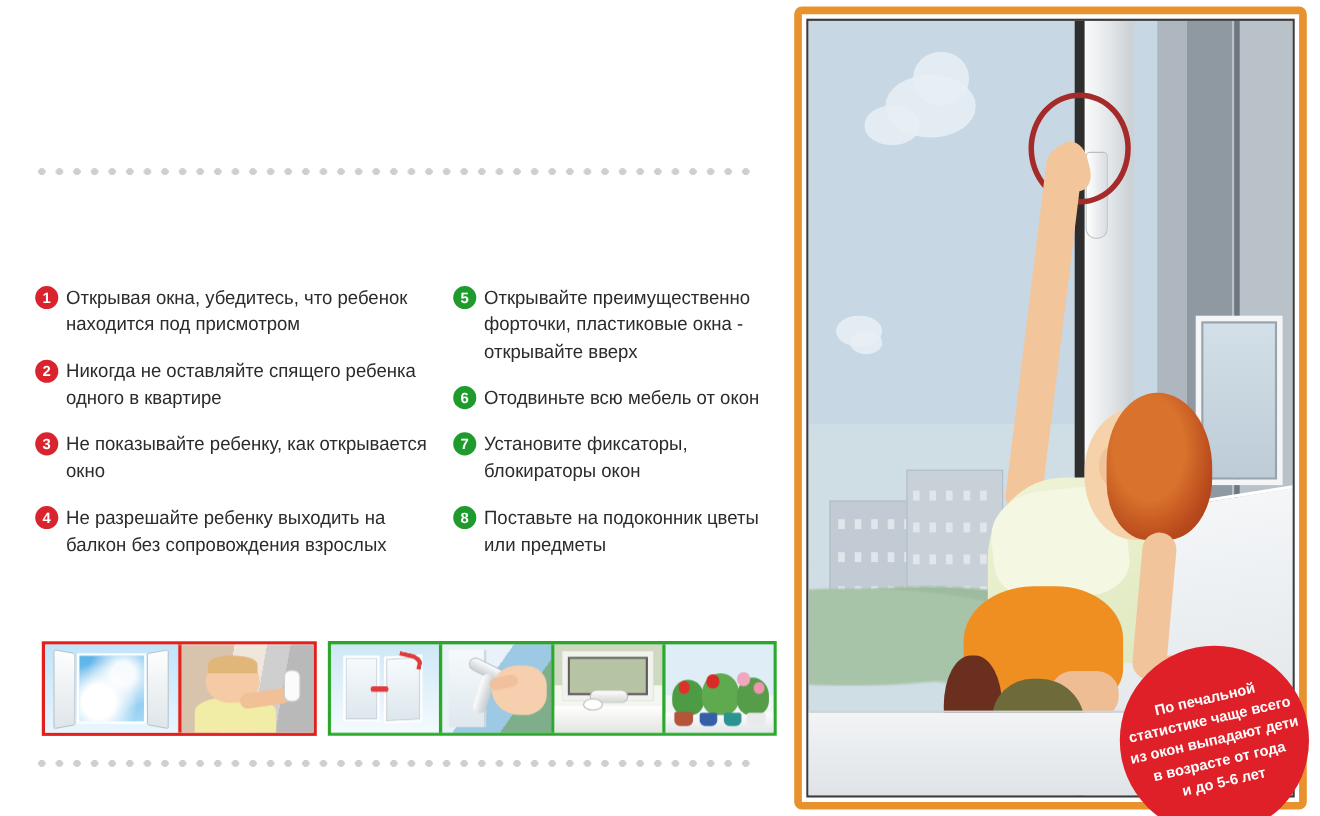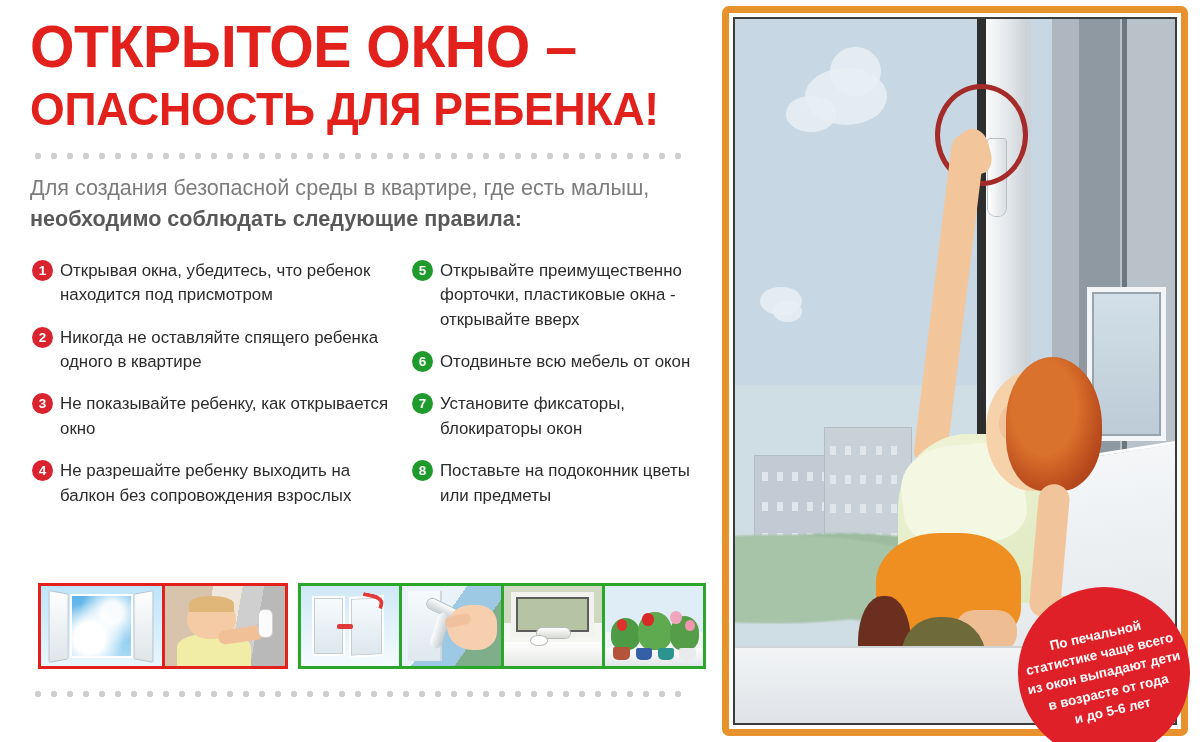--- a/index.html
+++ b/index.html
@@ -657,31 +657,23 @@
   }
   .stat-inner span { display: block; white-space: nowrap; }
 </style>
 </head>
 <body>
 
 <div class="poster">
 
   <div class="left-panel">
 
-    <div class="title-block">
-      <div class="title-line1">ОТКРЫТОЕ ОКНО –</div>
-      <div class="title-line2">ОПАСНОСТЬ ДЛЯ РЕБЕНКА!</div>
-    </div>
 
     <div class="dotted-divider divider-top"></div>
 
-    <div class="subtitle-block">
-      <div class="subtitle-line1">Для создания безопасной среды в квартире, где есть малыш,</div>
-      <div class="subtitle-line2">необходимо соблюдать следующие правила:</div>
-    </div>
 
     <div class="rules">
 
       <div class="rules-col col-left">
         <div class="rule">
           <div class="badge badge-red">1</div>
           <div class="rule-text">Открывая окна, убедитесь, что ребенок находится под присмотром</div>
         </div>
         <div class="rule">
           <div class="badge badge-red">2</div>

